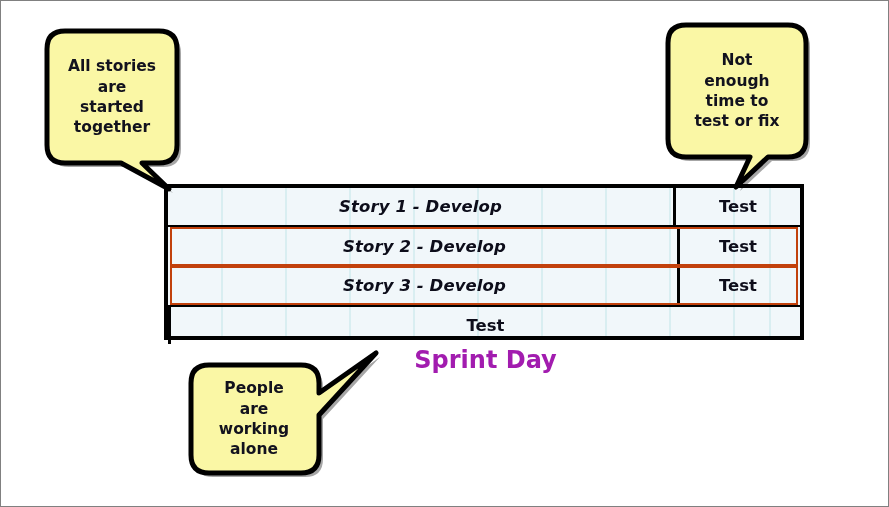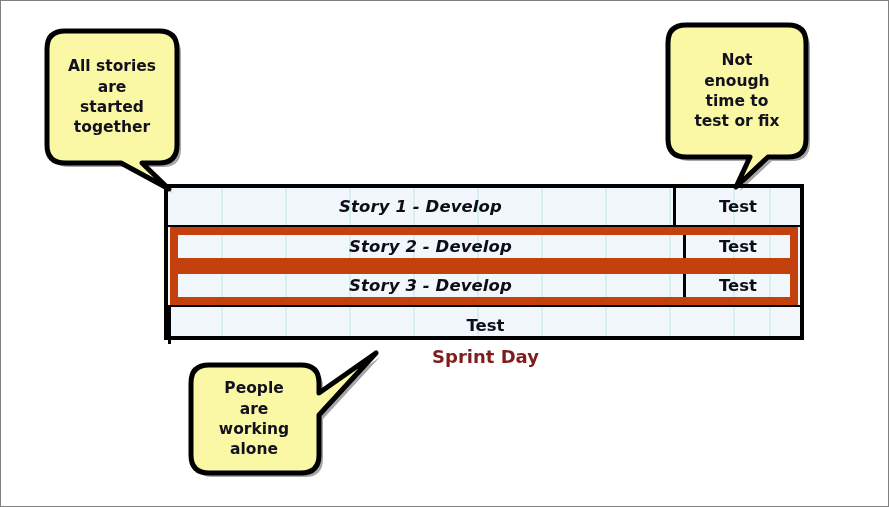--- a/index.html
+++ b/index.html
@@ -45,21 +45,21 @@
   }
   .row {
     position: absolute;
     left: 0;
     right: 0;
     box-sizing: border-box;
     display: flex;
     align-items: stretch;
   }
   .row-inset {
-    border: 8px solid #c2410c;
+    border: 2px solid #c2410c;
     margin-left: 2px;
     margin-right: 2px;
   }
   .row-plain {
     border-top: 2px solid #000000;
     border-bottom: 2px solid #000000;
   }
   .row-first { border-top: none; }
   .row-last  { border-bottom: none; }
 
@@ -92,23 +92,23 @@
     font-family: "DejaVu Sans", sans-serif;
   }
 
   
   #sprint-day-label {
     position: absolute;
     left: 0;
     top: 345px;
     width: 889px;
     text-align: center;
-    font-size: 18px;
-    font-weight: bold;
-    color: #7f1d1d;
+    font-size: 24px;
+    font-weight: bold;
+    color: #a21caf;
     font-family: "DejaVu Sans", sans-serif;
   }
   #sprint-day-label span { position: relative; left: 40px; }
 
   
   .callout {
     position: absolute;
   }
   .callout svg {
     position: absolute;

